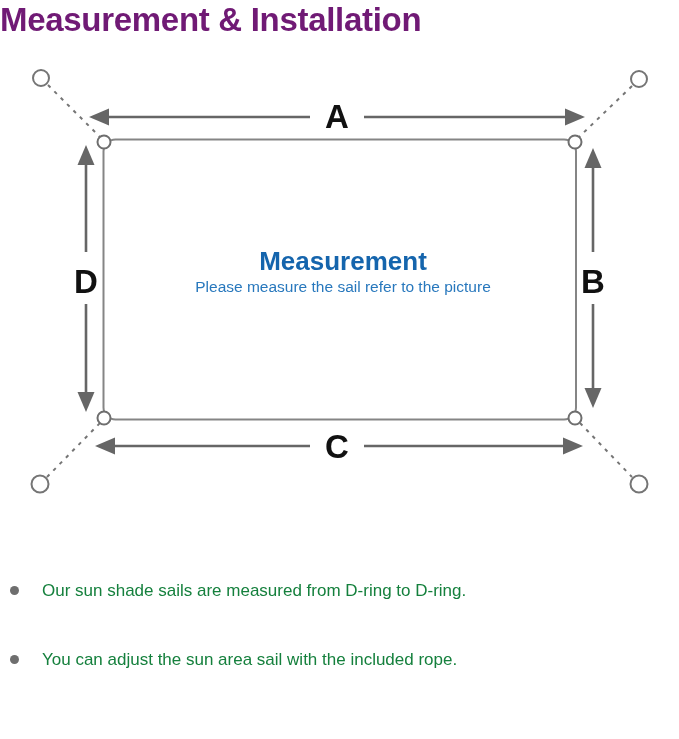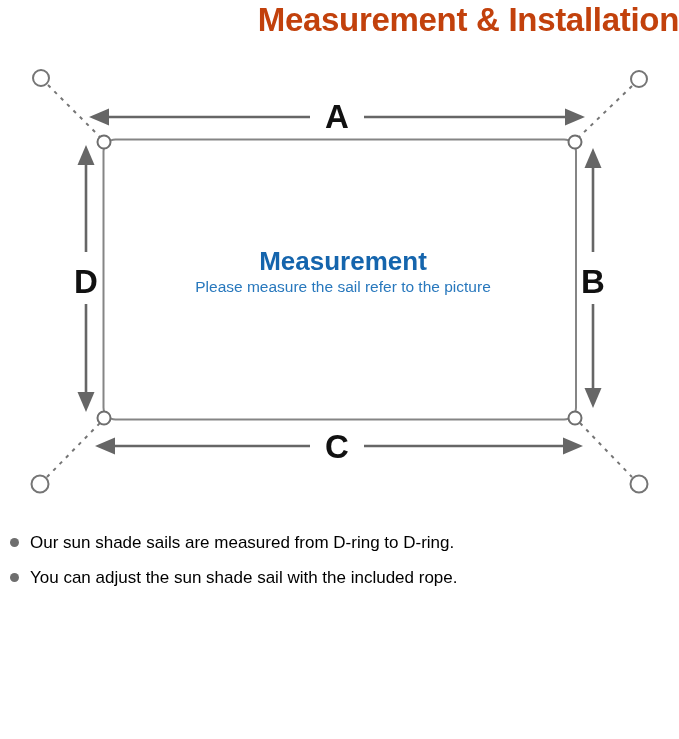--- a/index.html
+++ b/index.html
@@ -5,44 +5,44 @@
   html,body{margin:0;padding:0;background:#ffffff;}
   .page{
     position:relative;
     width:679px;height:739px;
     background:#ffffff;
     font-family:"Liberation Sans",sans-serif;
     overflow:hidden;
   }
   .title{
     position:absolute;top:1px;left:0;width:100%;
-    text-align:right;
+    text-align:left;
     font-size:33px;font-weight:bold;letter-spacing:-0.3px;
-    color:#c2410c;
+    color:#701a75;
   }
   .diagram{position:absolute;top:0;left:0;}
   .dim-label{
     font-family:"Liberation Sans",sans-serif;
     font-size:33px;font-weight:bold;fill:#111111;
   }
   .center-title{
     font-family:"Liberation Sans",sans-serif;
     font-size:26px;font-weight:bold;fill:#1565ad;
   }
   .center-sub{
     font-family:"Liberation Sans",sans-serif;
     font-size:15.5px;fill:#2878bd;
   }
   .bullets{
     position:absolute;top:532px;left:10px;width:660px;
   }
   .bullet{
-    display:flex;align-items:flex-start;gap:11px;
+    display:flex;align-items:flex-start;gap:23px;
     margin-bottom:14px;
-    color:#000000;font-size:17px;line-height:21px;
+    color:#15803d;font-size:17px;line-height:21px;margin-top:48px;
   }
   .dot{
     flex:0 0 auto;width:9px;height:9px;border-radius:50%;
     background:#6e6e6e;margin-top:6px;
   }
   .bullet-text{flex:1 1 auto;}
 </style>
 </head>
 <body>
 
@@ -112,17 +112,17 @@
     <text class="center-sub" x="343" y="292" text-anchor="middle">Please measure the sail refer to the picture</text>
   </svg>
 
   <div class="bullets">
     <div class="bullet">
       <span class="dot"></span>
       <span class="bullet-text">Our sun shade sails are measured from D-ring to D-ring.</span>
     </div>
     <div class="bullet">
       <span class="dot"></span>
-      <span class="bullet-text">You can adjust the sun shade sail with the included rope.</span>
+      <span class="bullet-text">You can adjust the sun area sail with the included rope.</span>
     </div>
   </div>
 
 </div>
 
 </body></html>

